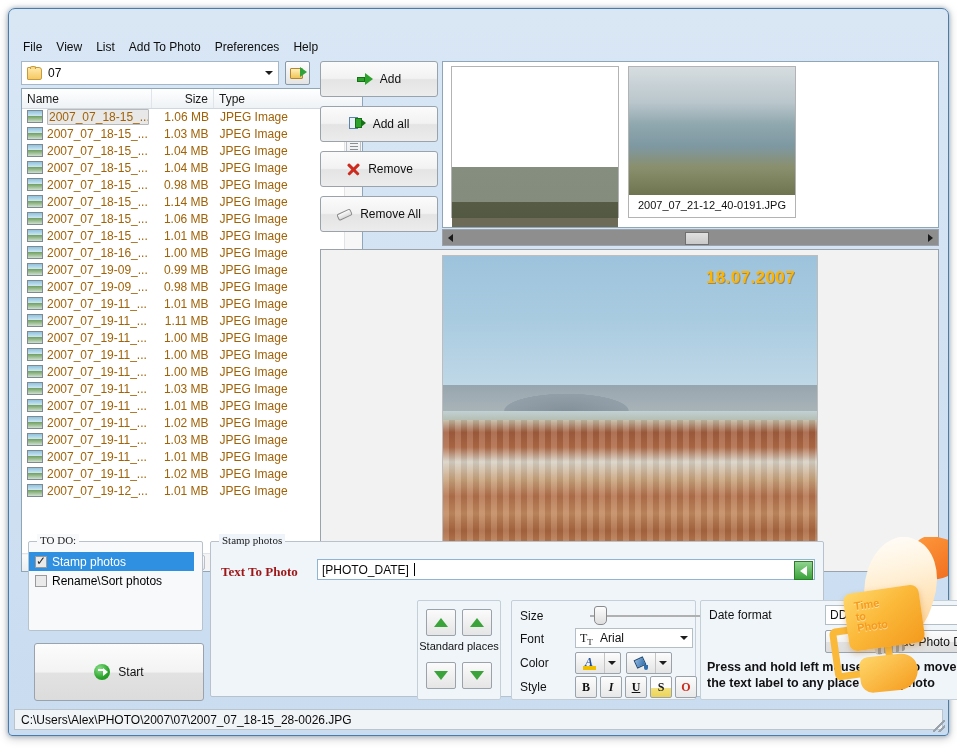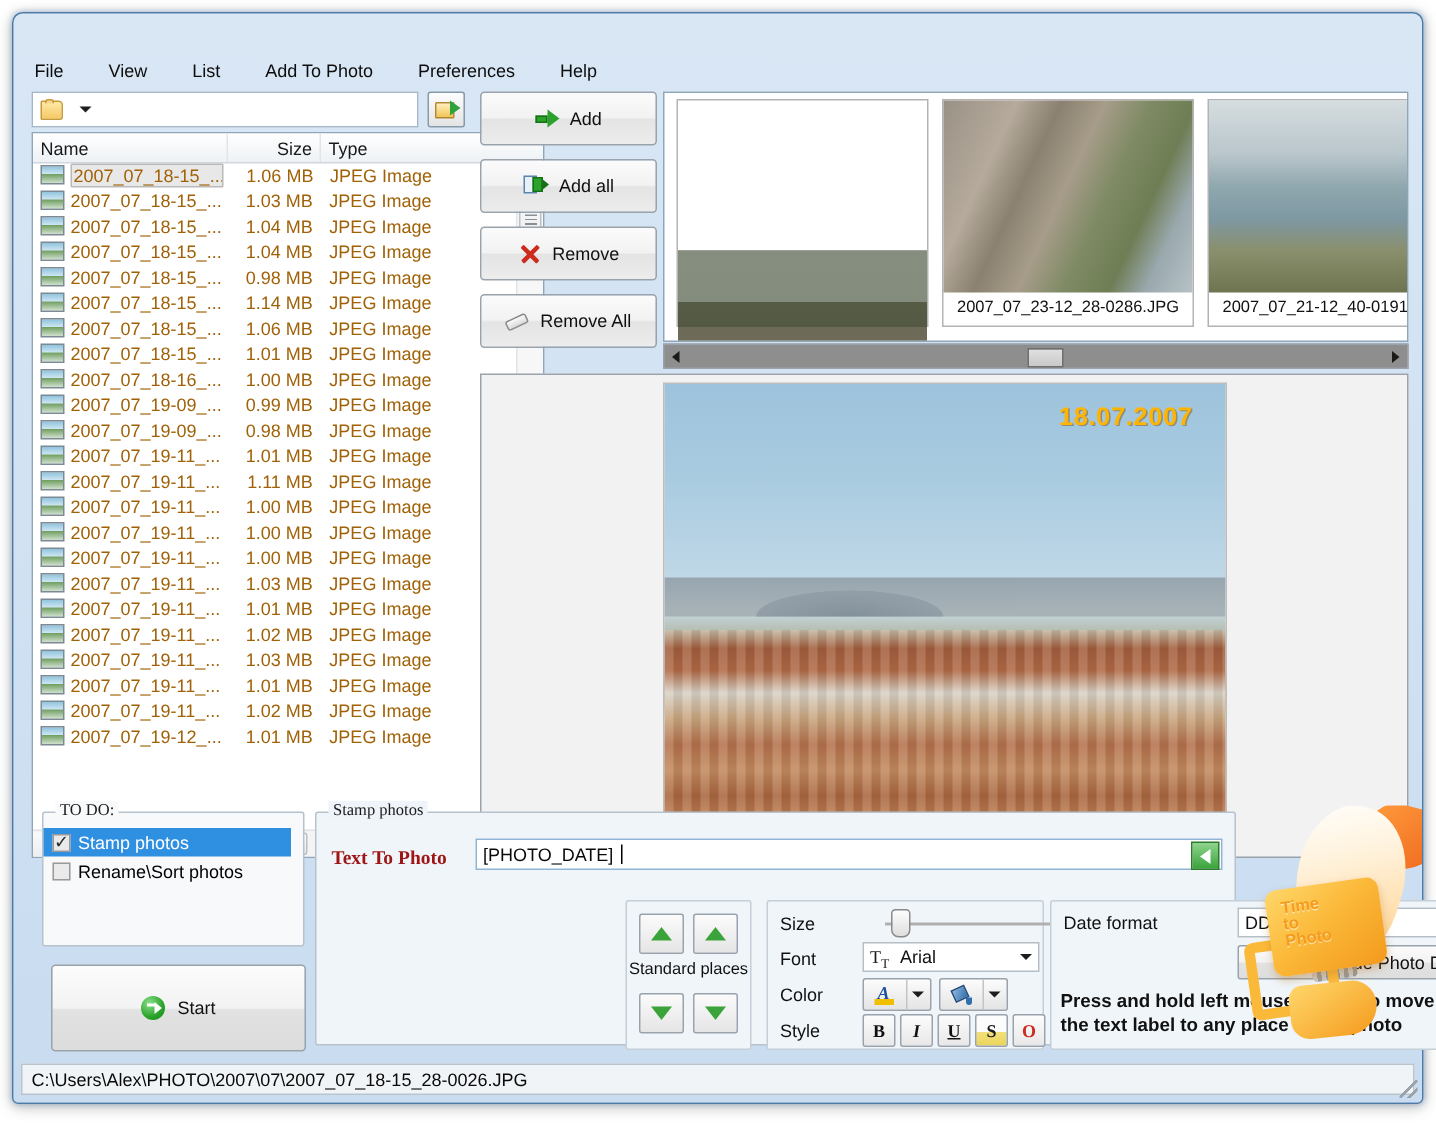--- a/index.html
+++ b/index.html
@@ -64,21 +64,21 @@
     background: linear-gradient(to bottom,#f4a09a 0%, #e06b63 48%, #cc4036 52%, #e0706a 100%);
     color: #fff;
     font-size: 12px; font-weight: bold;
   }
   .gl-min { width: 10px; height: 3px; border-bottom: 2px solid #123; }
   .gl-max { width: 9px; height: 8px; border: 1.5px solid #123; box-sizing: border-box; }
   
   #menubar {
     position: absolute; left: 1px; top: 27px; right: 1px; height: 21px;
     display: flex; align-items: center; padding-left: 6px;
-    font-size: 12px; color: #0d0d0d; gap: 16px;
+    font-size: 12px; color: #0d0d0d;
   }
   .menu-item { padding: 2px 7px; cursor: default; }
   
   #client {
     position: absolute; left: 5px; top: 48px;
     width: 929px; height: 659px;
   }
   
   #folder-row {
     position: absolute; left: 7px; top: 4px; width: 293px; height: 25px;
@@ -497,20 +497,21 @@
     <div class="menu-item">Add To Photo</div>
     <div class="menu-item">Preferences</div>
     <div class="menu-item">Help</div>
   </div>
 
   <div id="client">
 
     <div id="folder-row">
       <div id="folder-combo">
         <div class="folder-glyph"></div>
+        <div id="folder-value">07</div>
         <div id="folder-arrow">
             <div class="caret-down"></div>
           </div>
       </div>
       <div id="browse-btn">
         <div class="browse-glyph">
           <div class="bfold"></div>
             <div class="barr"></div>
         </div>
       </div>
@@ -706,24 +707,20 @@
       <div class="bigbtn">
         <span class="ic-eraser"></span>
         <span>Remove All</span>
       </div>
     </div>
 
     <div id="thumbstrip">
       <div class="thumbcard">
         <div class="thumbimg ph1"></div>
 
-      </div>
-      <div class="thumbcard">
-        <div class="thumbimg ph2"></div>
-        <div class="thumbcap">2007_07_23-12_28-0286.JPG</div>
       </div>
       <div class="thumbcard">
         <div class="thumbimg ph3"></div>
         <div class="thumbcap">2007_07_21-12_40-0191.JPG</div>
       </div>
     </div>
     <div id="thumb-hsb">
       <div class="thsb-arrow">
           <div class="tri-left-w"></div>
         </div>

